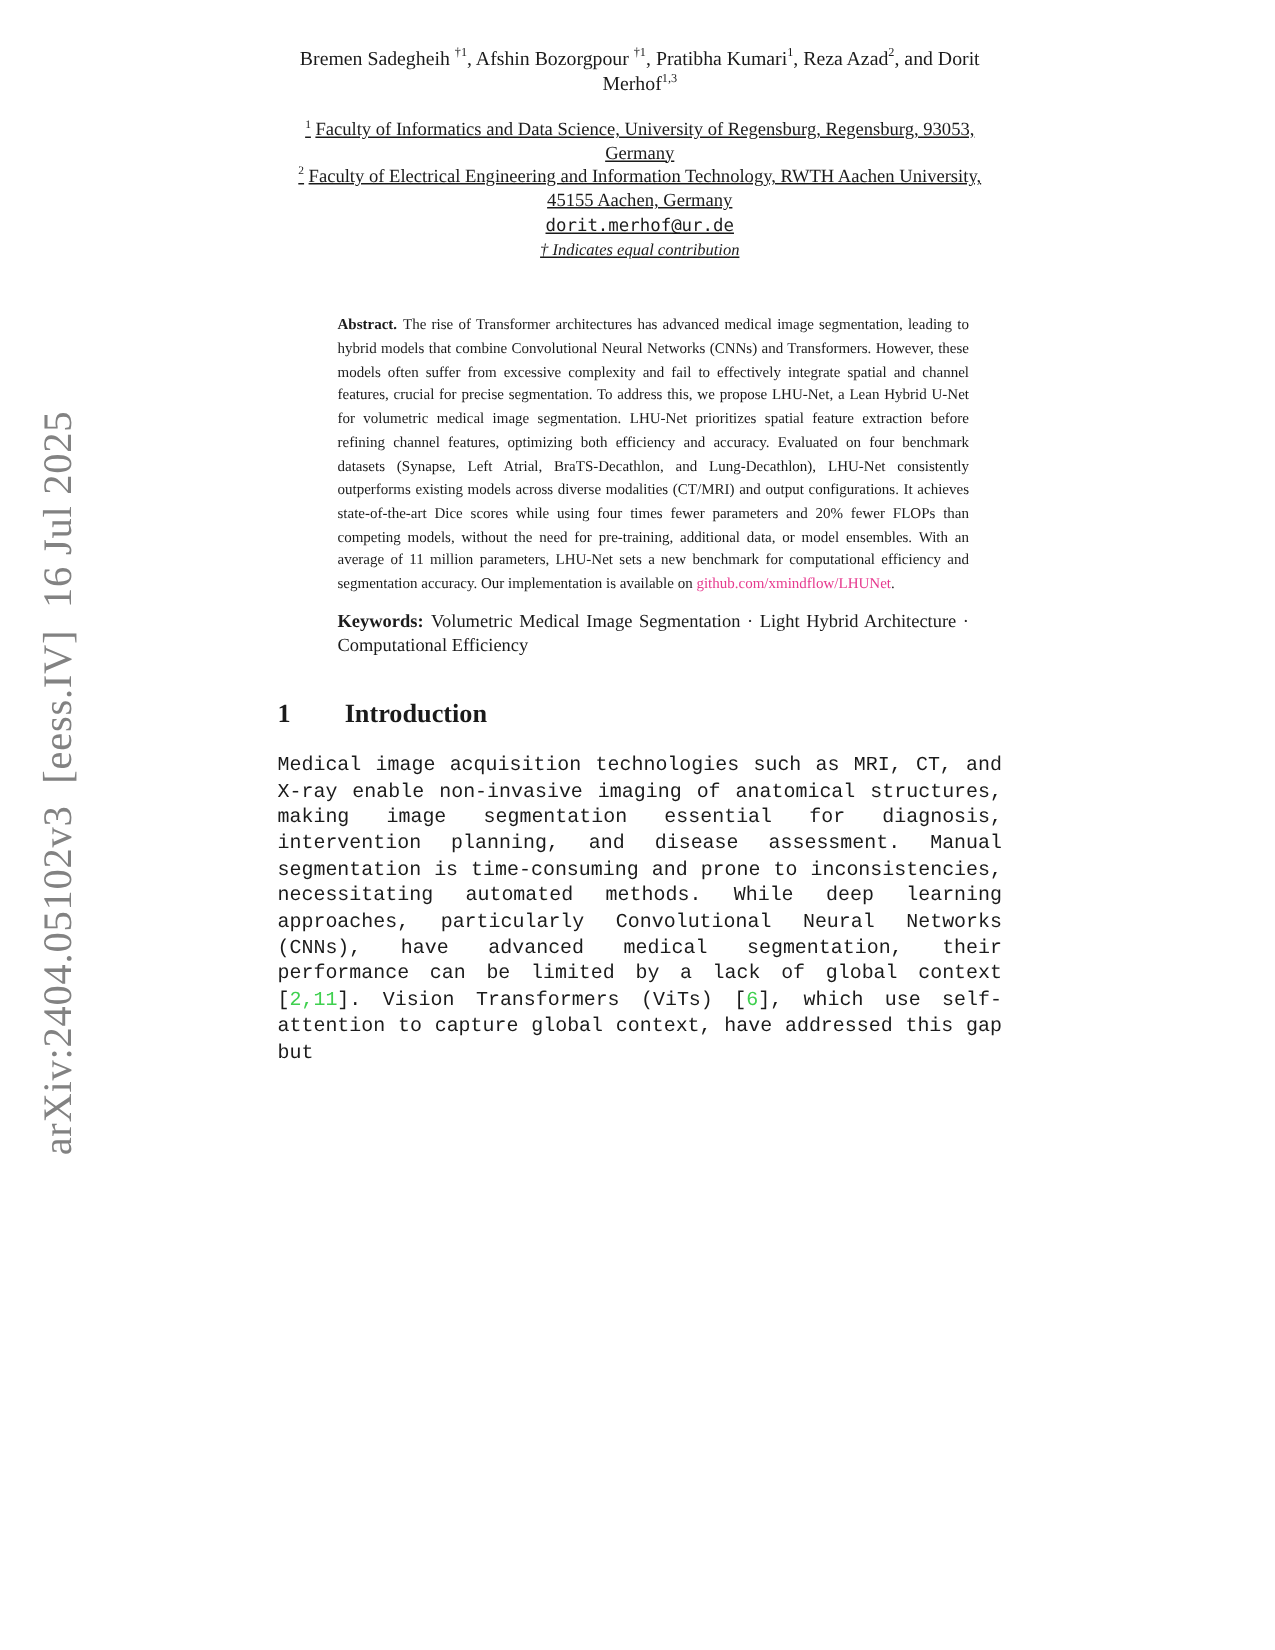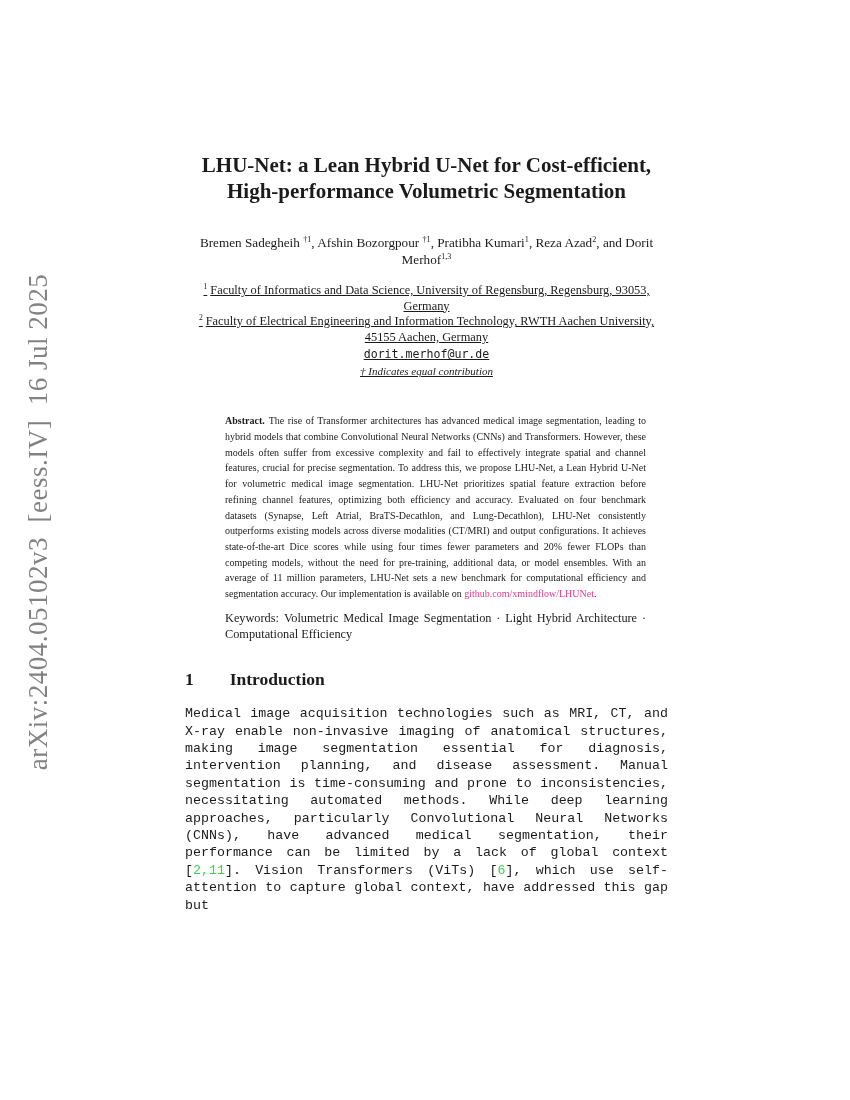--- a/index.html
+++ b/index.html
@@ -79,21 +79,21 @@
     line-height:15.7px;
     text-align:justify;
   }
   .abstract .abs-label{font-weight:700;margin-right:4px;}
   .keywords{
     margin:9px 22px 0 40px;
     font-size:12.3px;
     line-height:15.7px;
     text-align:justify;
   }
-  .keywords .kw-label{font-weight:400;margin-right:5px;}
+  .keywords .kw-label{font-weight:700;margin-right:5px;}
   .section-heading{
     margin:27px 0 0 0;
     font-size:17.5px;
     line-height:21px;
     font-weight:700;
   }
   .section-heading .sec-title{margin-left:36px;}
   .body-par{
     margin:15px 0 0 0;
     font-size:13.3px;
@@ -114,24 +114,20 @@
 </style>
 </head>
 <body>
 
 <div class="page">
 
   <div class="arxiv-watermark">arXiv:2404.05102v3  [eess.IV]  16 Jul 2025</div>
 
   <div class="main">
 
-    <h1 class="title">
-      <span class="tline">LHU-Net: a Lean Hybrid U-Net for Cost-efficient,</span>
-      <span class="tline">High-performance Volumetric Segmentation</span>
-    </h1>
 
     <div class="authors">
       <span><span>Bremen Sadegheih </span><sup>†1</sup><span>, </span></span><span><span>Afshin Bozorgpour </span><sup>†1</sup><span>, </span></span><span><span>Pratibha Kumari</span><sup>1</sup><span>, </span></span><span><span>Reza Azad</span><sup>2</sup><span>, </span></span><span><span>and Dorit Merhof</span><sup>1,3</sup></span>
     </div>
 
     <div class="affils">
       <div class="affil"><sup>1</sup><span>Faculty of Informatics and Data Science, University of Regensburg, Regensburg, 93053, Germany</span></div>
       <div class="affil"><sup>2</sup><span>Faculty of Electrical Engineering and Information Technology, RWTH Aachen University, 45155 Aachen, Germany</span></div>
       <div class="email-line">dorit.merhof@ur.de</div>
       <div class="dagger-note">† Indicates equal contribution</div>

